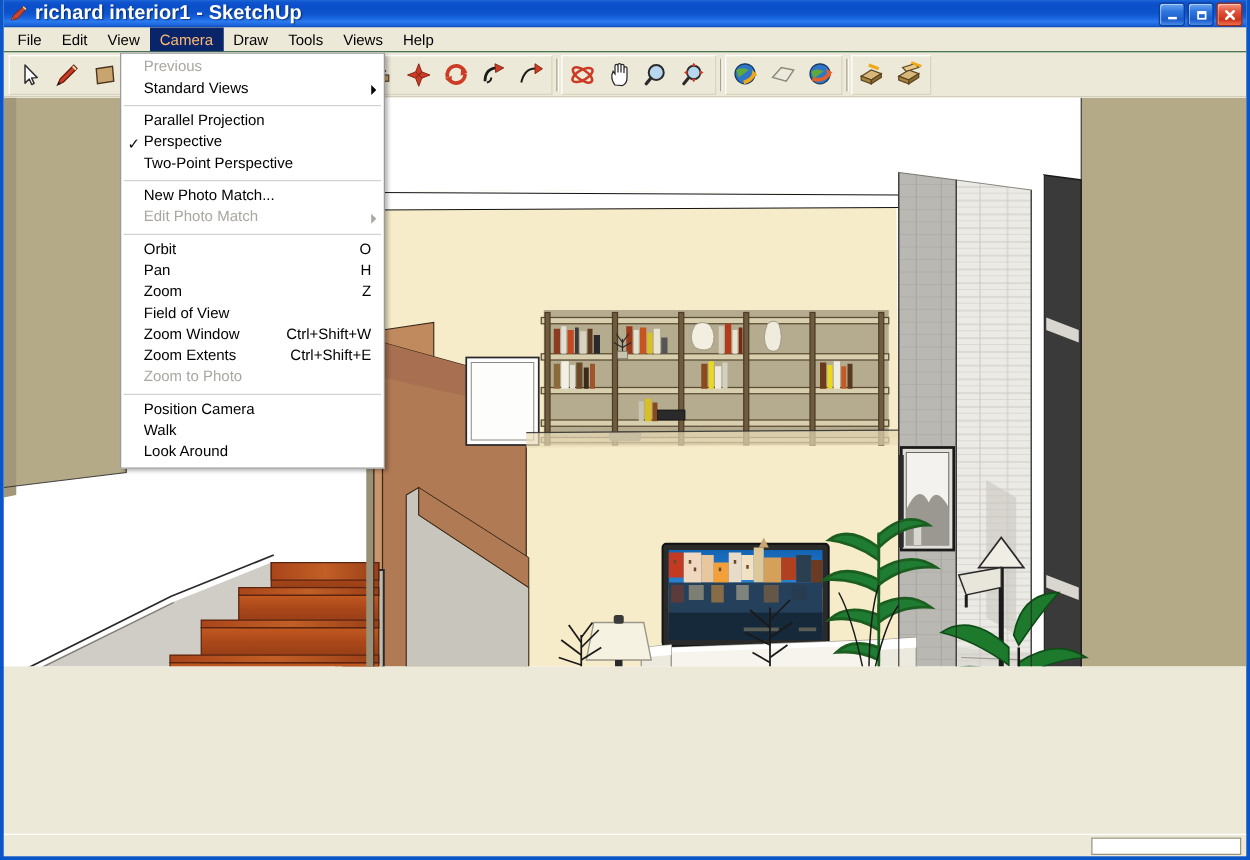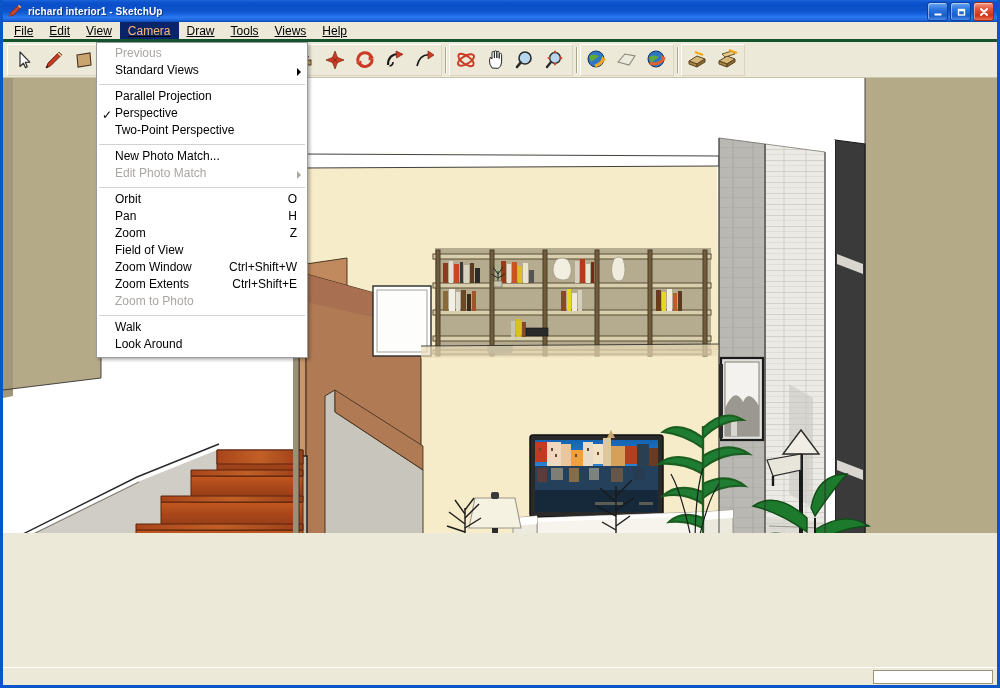--- a/index.html
+++ b/index.html
@@ -29,21 +29,21 @@
     padding-left: 4px;
     overflow: hidden;
   }
   #app { border-top: 0; }
   #titlebar-icon {
     width: 16px; height: 16px; margin-right: 5px;
     position: relative; flex: none;
   }
   #titlebar-text {
     color: #ffffff;
-    font-size: 10px;
+    font-size: 16px;
     font-weight: bold;
     text-shadow: 1px 1px 1px rgba(0,0,0,.45);
     white-space: nowrap;
     letter-spacing: .1px;
   }
   #winbtns {
     position: absolute; right: 3px; top: 2px;
     display: flex; gap: 2px;
   }
   .winbtn {
@@ -60,22 +60,21 @@
     border-color: #9c2a10;
   }
   .winbtn svg { display: block; }
 
   
   #menubar {
     position: absolute; left: 0; top: 22px; width: 994px; height: 20px;
     background: #ece9d8;
     display: flex; align-items: stretch;
     padding-left: 3px;
-    border-bottom: 3px solid #14532d;
-    text-decoration: underline;
+    border-bottom: 1px solid #14532d;
   }
   .menu-item {
     padding: 0 8px;
     display: flex; align-items: center;
     font-size: 12px; color: #000;
     cursor: default;
     white-space: nowrap;
   }
   .menu-item.active {
     background: #0a246a;
@@ -903,20 +902,23 @@
       <span class="dd-label">Zoom Extents</span>
       <span class="dd-accel">Ctrl+Shift+E</span>
     </div>
     <div class="dd-row disabled">
       <span class="dd-label">Zoom to Photo</span>
     </div>
 
     <div class="dd-sep"></div>
 
     <div class="dd-row">
+      <span class="dd-label">Position Camera</span>
+    </div>
+    <div class="dd-row">
       <span class="dd-label">Walk</span>
     </div>
     <div class="dd-row">
       <span class="dd-label">Look Around</span>
     </div>
   </div>
 
   <div id="statusbar">
     <span></span>
     <div id="status-measure">

